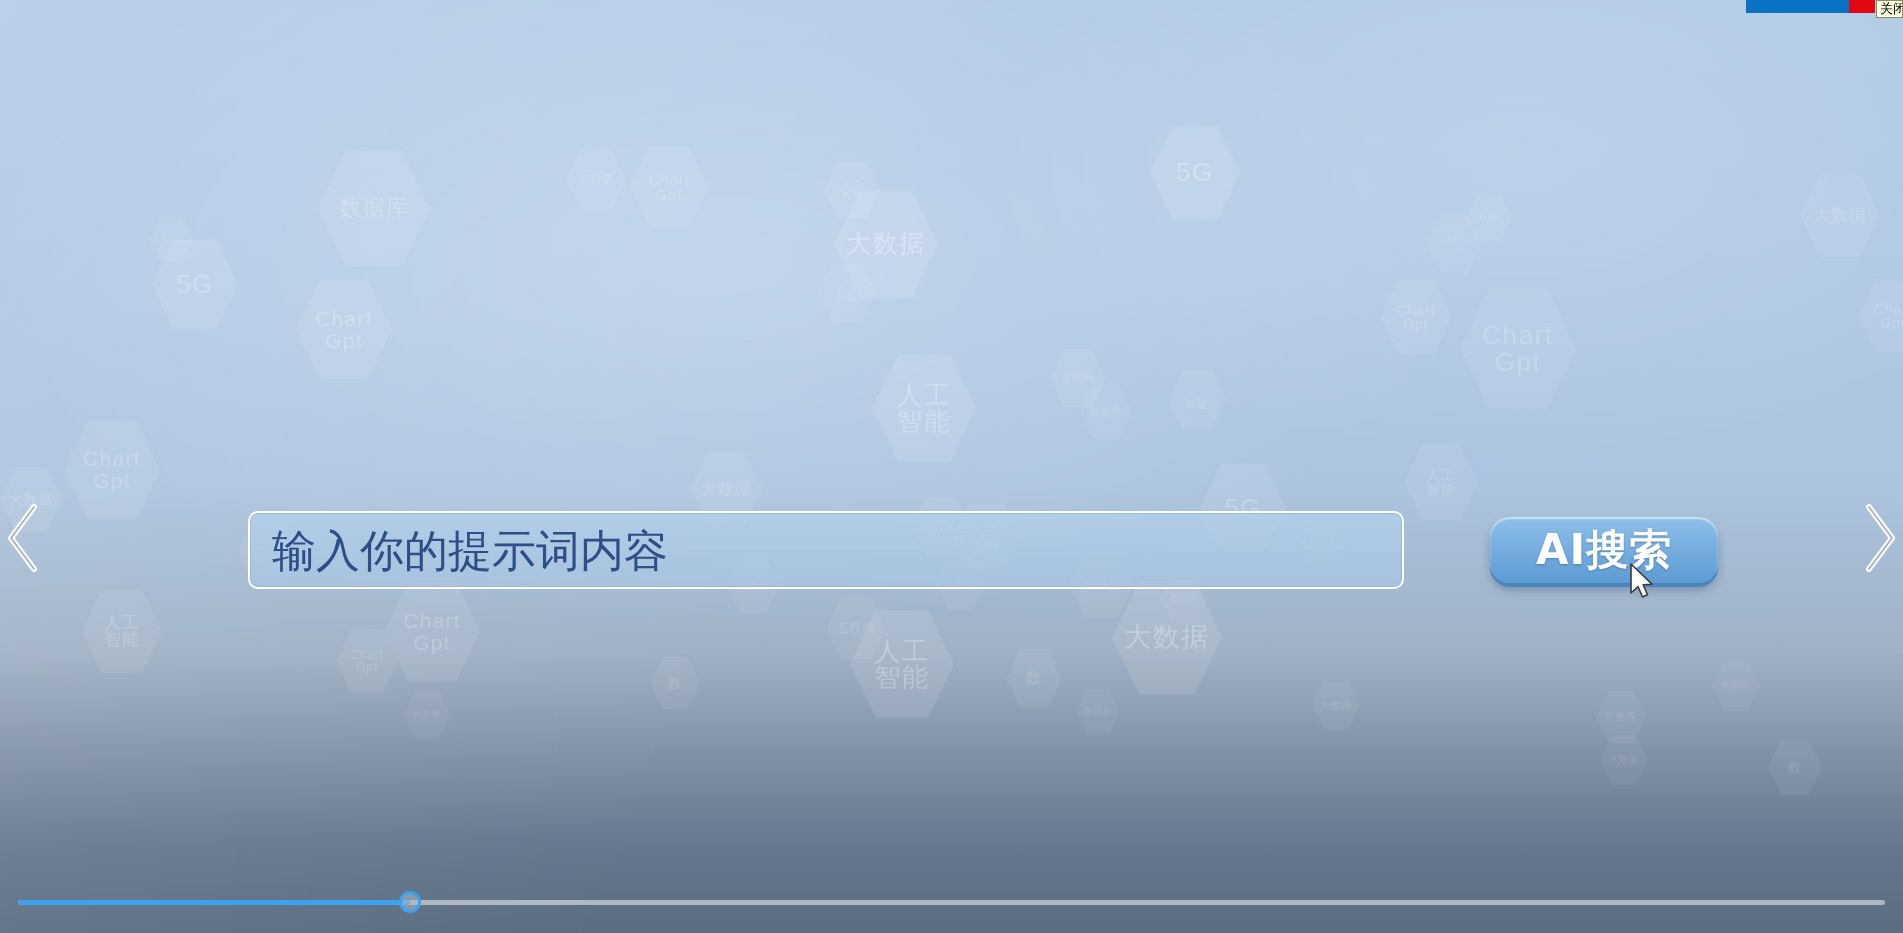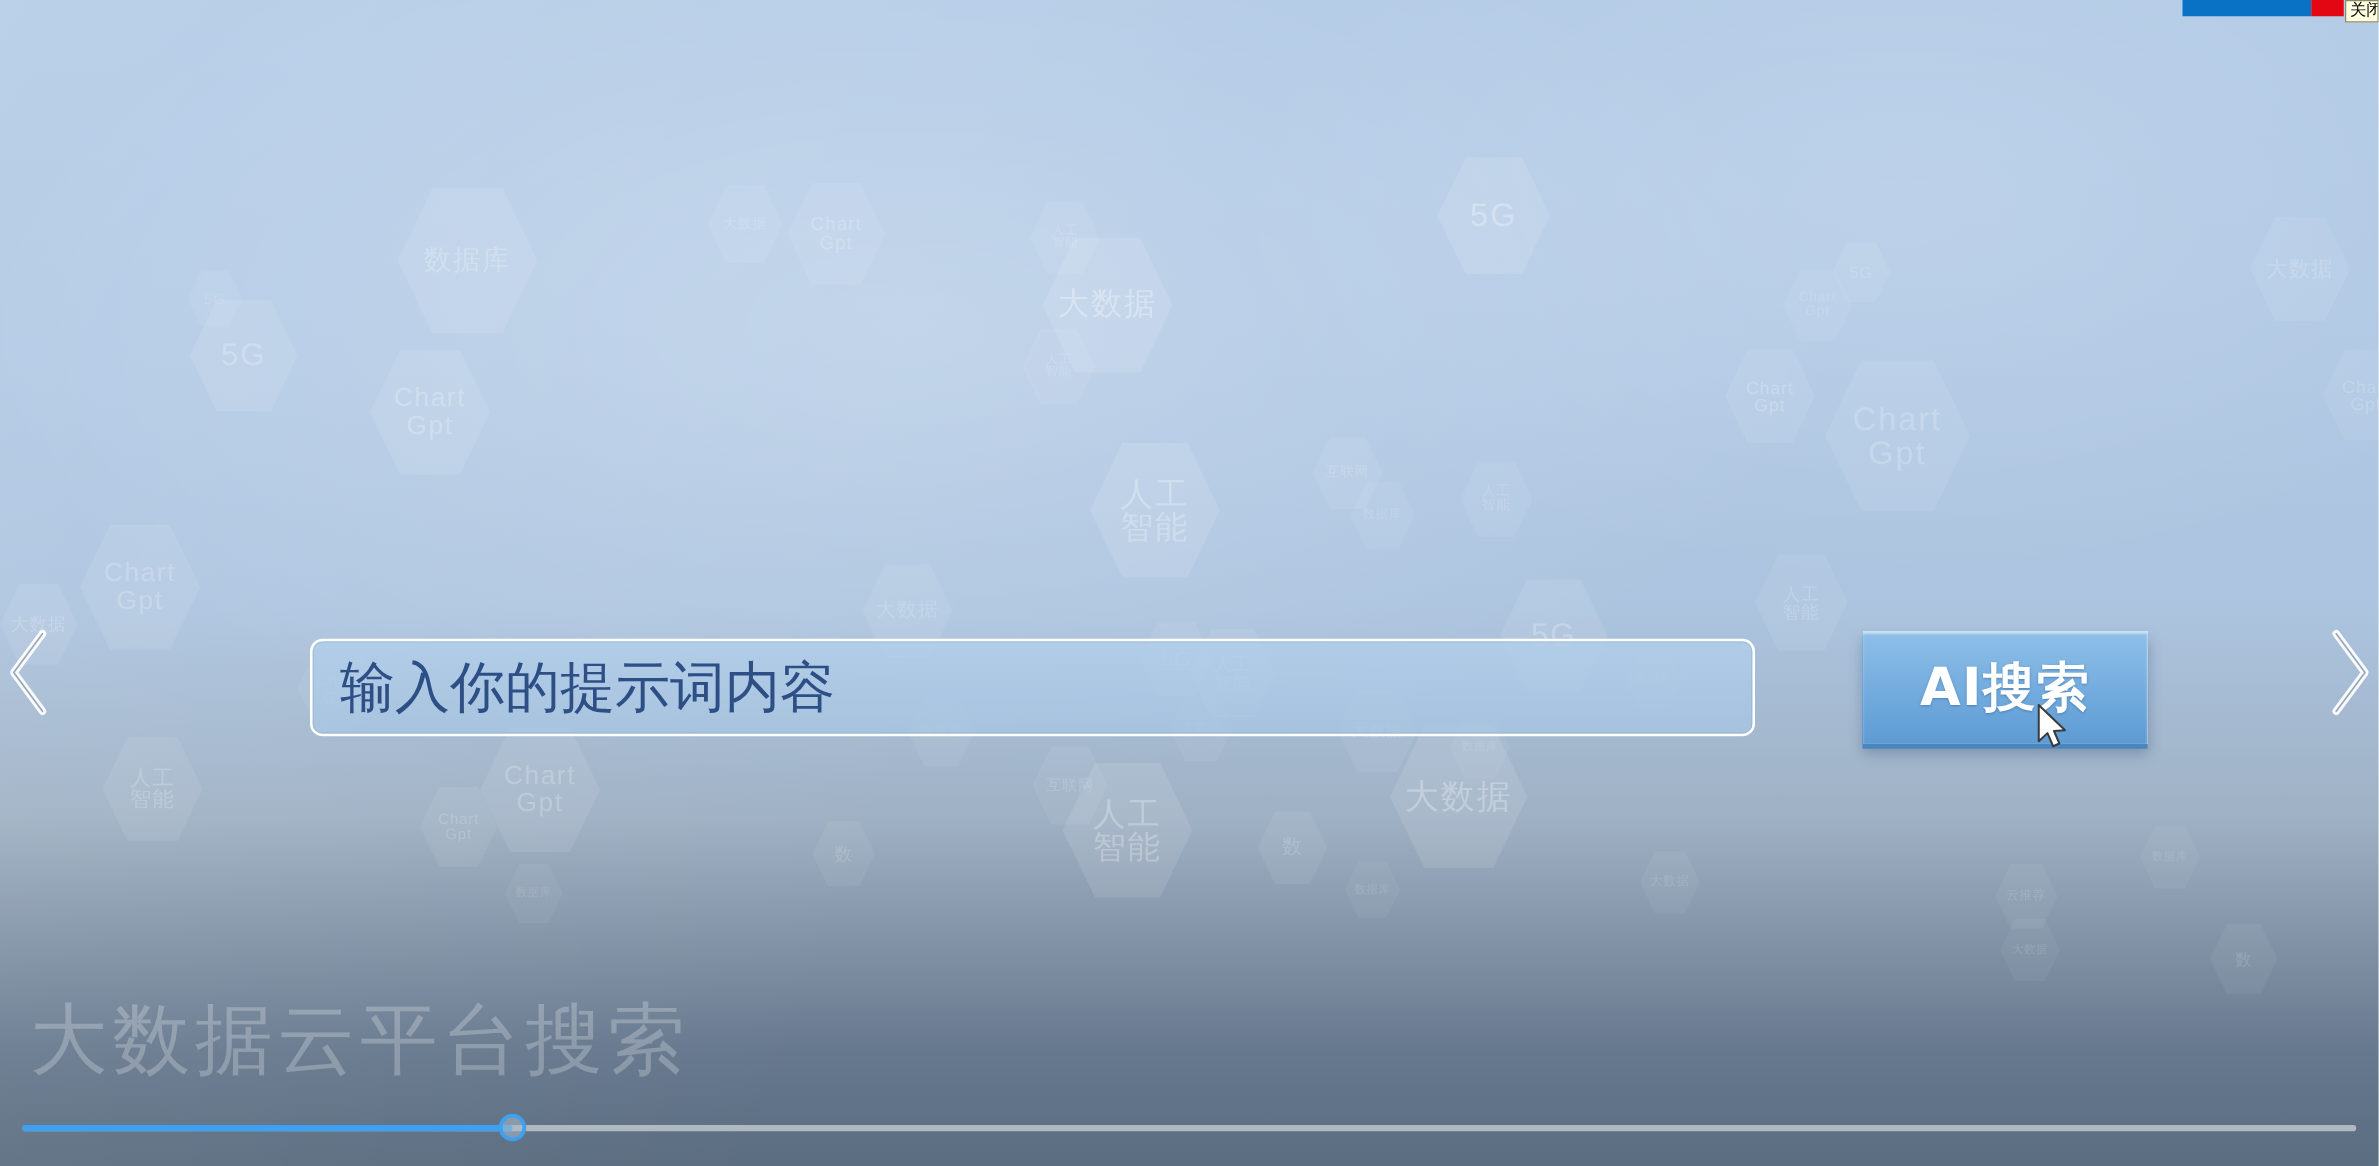--- a/index.html
+++ b/index.html
@@ -80,23 +80,23 @@
     box-shadow:0 0 0 1px rgba(120,160,200,0.35) inset;
     font-size:44px; color:#2d4f86;
     padding:0 22px;
     font-family:"DejaVu Sans","Liberation Sans",sans-serif;
     outline:none;
   }
   #search-input::placeholder{ color:#2d4f86; opacity:1; }
 
   #ai-search-button{
     position:relative;
-    width:228px; height:90px;
+    width:228px; height:66px;
     border:none; cursor:pointer;
-    border-radius:0;
+    border-radius:20px;
     background:linear-gradient(180deg,#8fc0e8 0%, #79b0e0 42%, #5d9bd4 100%);
     box-shadow:
       0 4px 0 #4a86bd,
       0 7px 10px rgba(40,70,110,0.35),
       inset 0 2px 2px rgba(255,255,255,0.55);
     color:#ffffff; font-size:42px; font-weight:bold;
     letter-spacing:1px;
     font-family:"DejaVu Sans","Liberation Sans",sans-serif;
     text-shadow:0 1px 2px rgba(40,80,130,0.45);
   }
@@ -446,21 +446,20 @@
       <path d="M32 12 L9 43 L32 74" fill="none" stroke="#7e8ea0" stroke-width="1.4" stroke-linecap="round" stroke-linejoin="round" opacity="0.75"></path>
     </svg>
   </div>
   <div class="chev" id="chev-right">
     <svg width="46" height="86" viewBox="0 0 46 86">
       <path d="M14 12 L37 43 L14 74" fill="none" stroke="#ffffff" stroke-width="6" stroke-linecap="round" stroke-linejoin="round" opacity="0.92"></path>
       <path d="M14 12 L37 43 L14 74" fill="none" stroke="#7e8ea0" stroke-width="1.4" stroke-linecap="round" stroke-linejoin="round" opacity="0.75"></path>
     </svg>
   </div>
 
-  <div id="watermark">大数据云平台搜索</div>
 
   <div id="progress-wrap">
     <div id="progress-track"></div>
     <div id="progress-fill" style="width: 21%; background: rgb(63, 160, 239);"></div>
     <div id="progress-handle" style="left: 21%;"></div>
   </div>
 
   <div id="winbar"></div>
   <div id="close-button"></div>
   <div id="close-tooltip">关闭</div>

